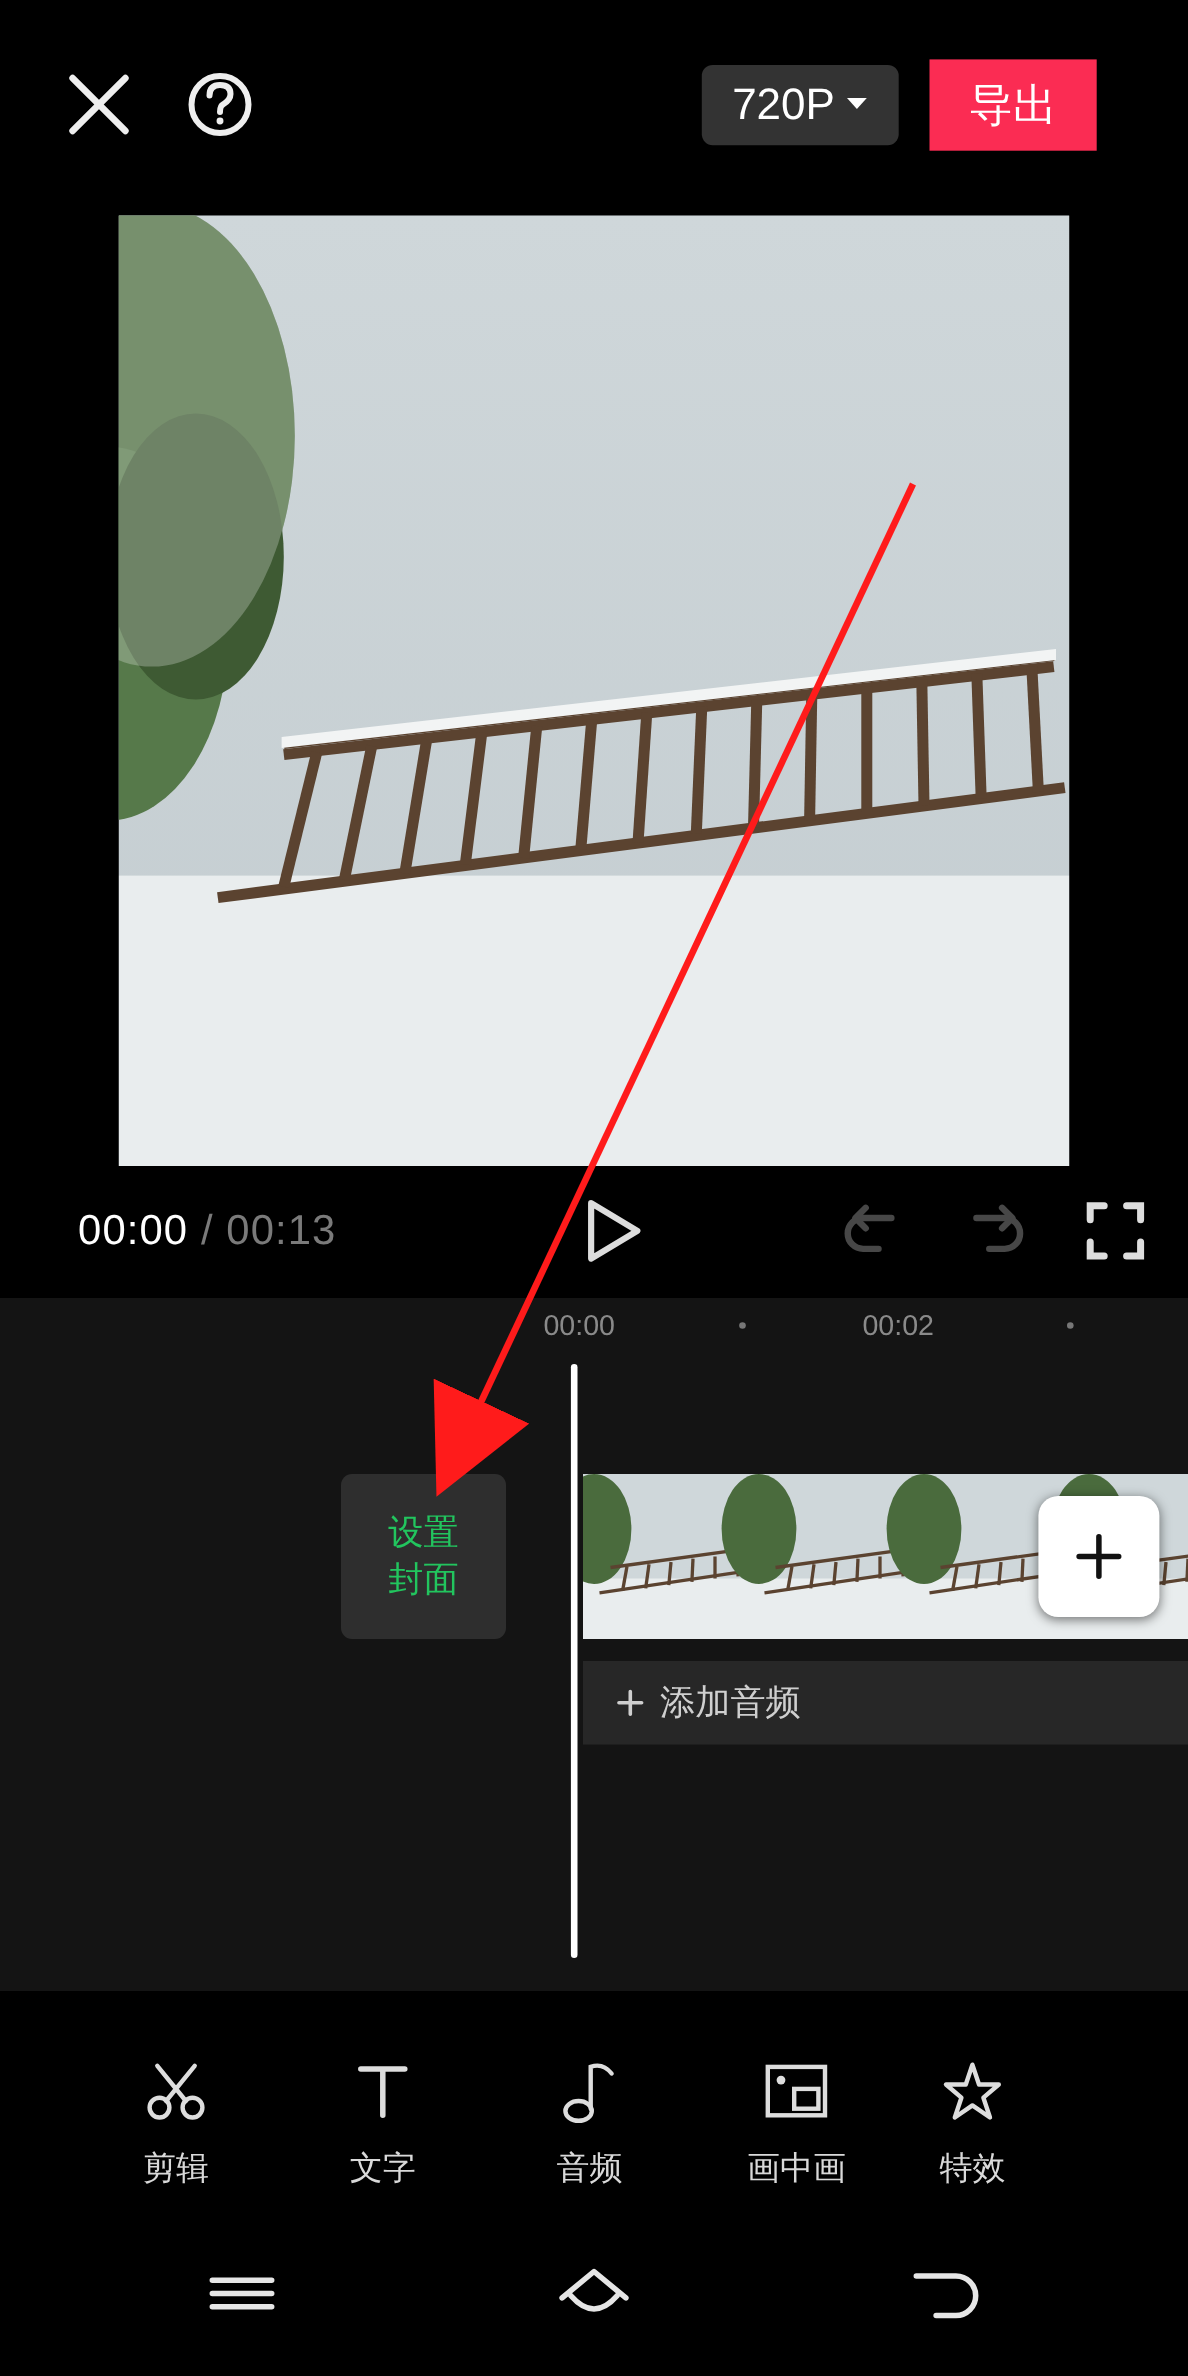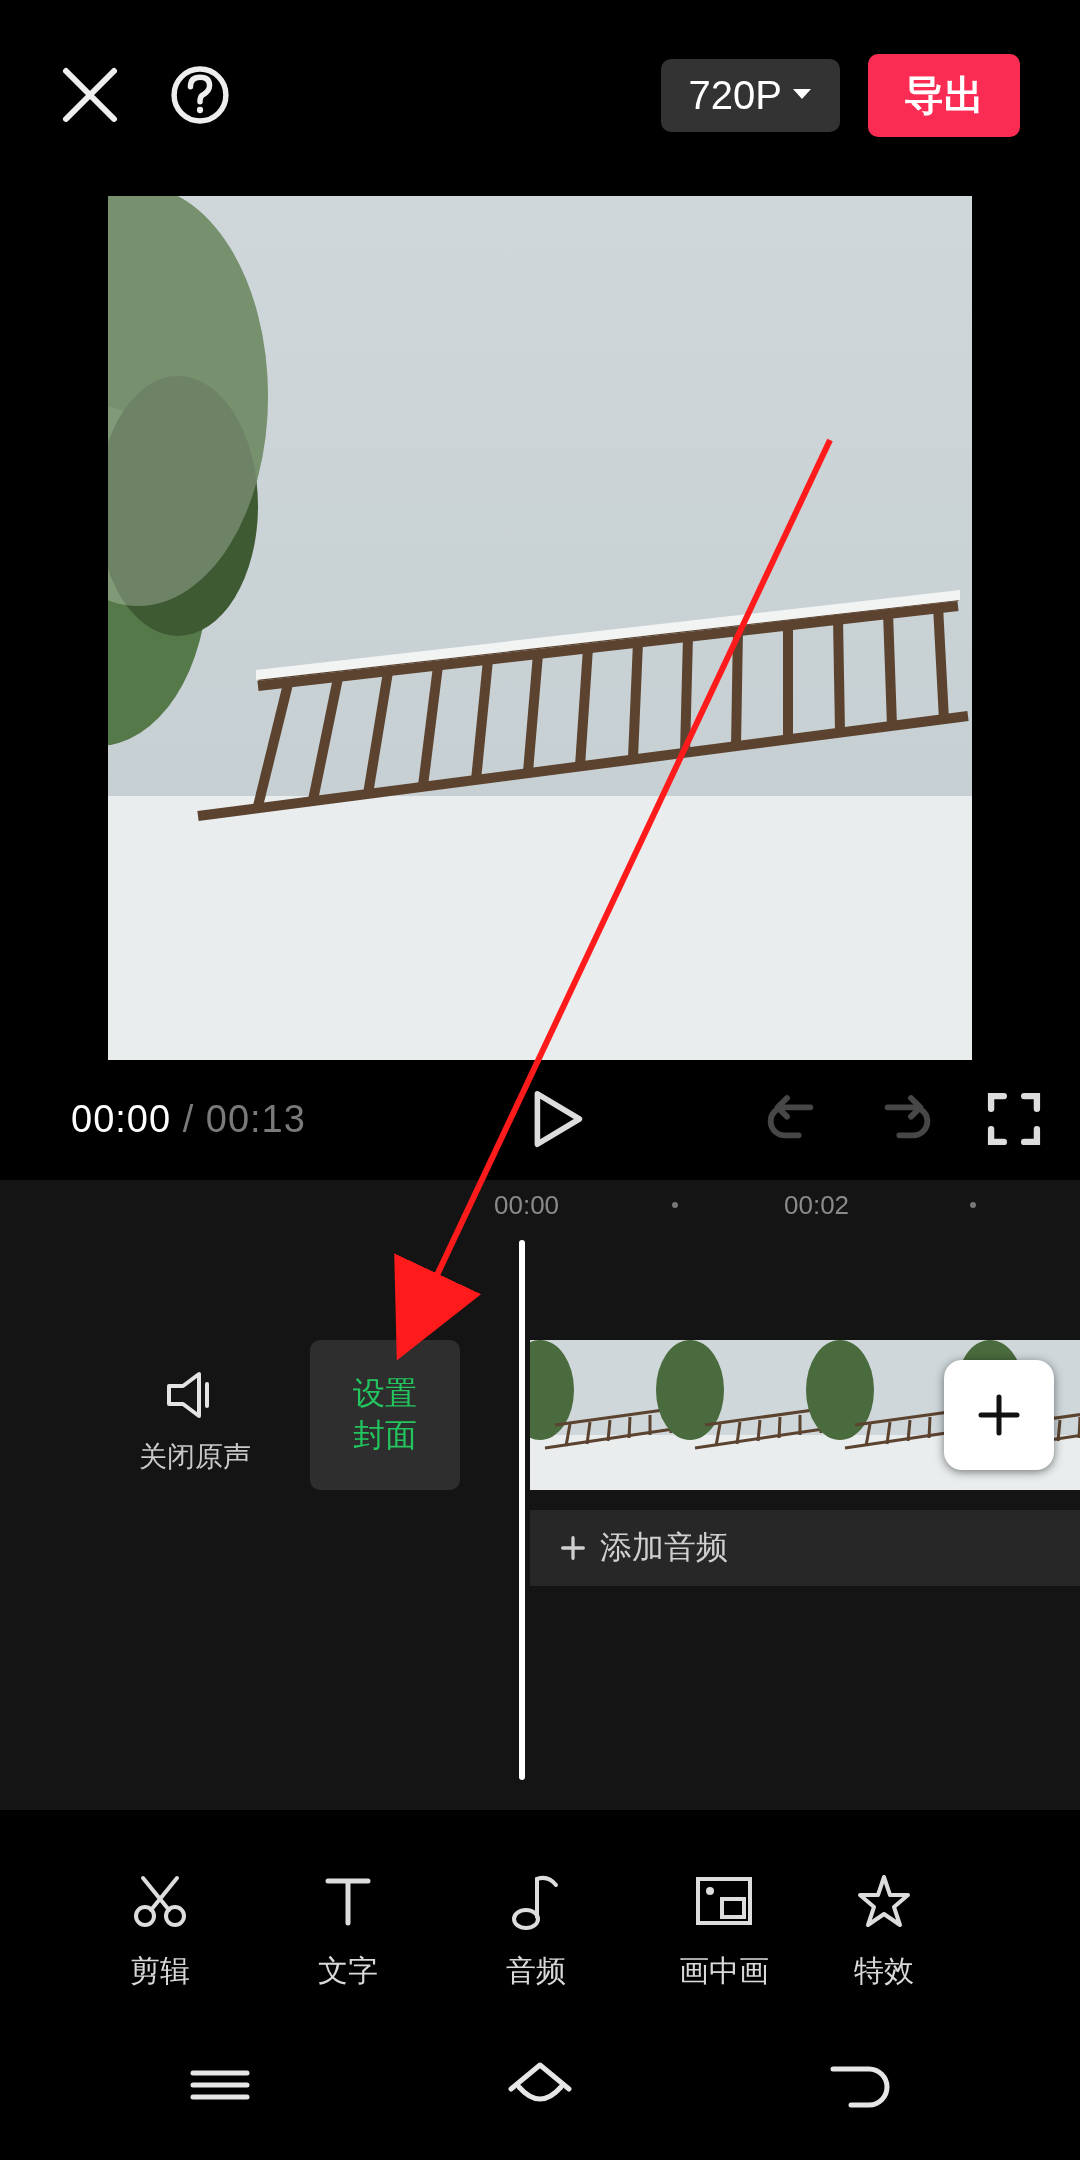--- a/index.html
+++ b/index.html
@@ -15,21 +15,21 @@
 
   
   .header {
     position: absolute;
     top: 40px;
     left: 0;
     right: 0;
     height: 110px;
     display: flex;
     align-items: center;
-    padding: 0 60px 0 60px;
+    padding: 0 83px 0 60px;
   }
   .close-icon, .help-icon {
     width: 60px; height: 60px;
     display: flex; align-items: center; justify-content: center;
     margin-right: 50px;
   }
   .header-spacer { flex: 1; }
   .res-btn {
     background: #333;
     color: #fff;
@@ -37,24 +37,24 @@
     padding: 14px 28px;
     font-size: 40px;
     display: flex;
     align-items: center;
     gap: 10px;
     margin-right: 28px;
   }
   .export-btn {
     background: #fb2c53;
     color: #fff;
-    border-radius: 10px;
+    border-radius: 0;
     padding: 14px 36px;
     font-size: 40px;
-    font-weight: 700;
+    font-weight: 400;
   }
 
   
   .preview {
     position: absolute;
     top: 196px;
     left: 108px;
     width: 864px;
     height: 864px;
     background: #c9d1d4;
@@ -364,29 +364,20 @@
 <div class="timeline-area">
   <div class="tick-row">
     <span class="tick-label" style="left:494px">00:00</span>
     <span class="tick-dot" style="left:672px"></span>
     <span class="tick-label" style="left:784px">00:02</span>
     <span class="tick-dot" style="left:970px"></span>
   </div>
 
   <div class="playhead"></div>
 
-  <div class="mute-col">
-    <div class="speaker">
-      <svg viewBox="0 0 60 50">
-          <path d="M4 16 H18 L34 4 V46 L18 34 H4 Z" fill="none" stroke="#e4e4e4" stroke-width="4" stroke-linejoin="round"></path>
-          <path d="M42 14 V36" stroke="#e4e4e4" stroke-width="4" stroke-linecap="round"></path>
-        </svg>
-    </div>
-    <div class="lbl">关闭原声</div>
-  </div>
 
   <div class="cover-btn">
     <span style="white-space:pre;">设置
 封面</span>
   </div>
 
   <div class="clip-strip">
     <div class="clip-thumb">
       <svg viewBox="0 0 150 150">
           <rect width="150" height="150" fill="#cfd7da"></rect>

